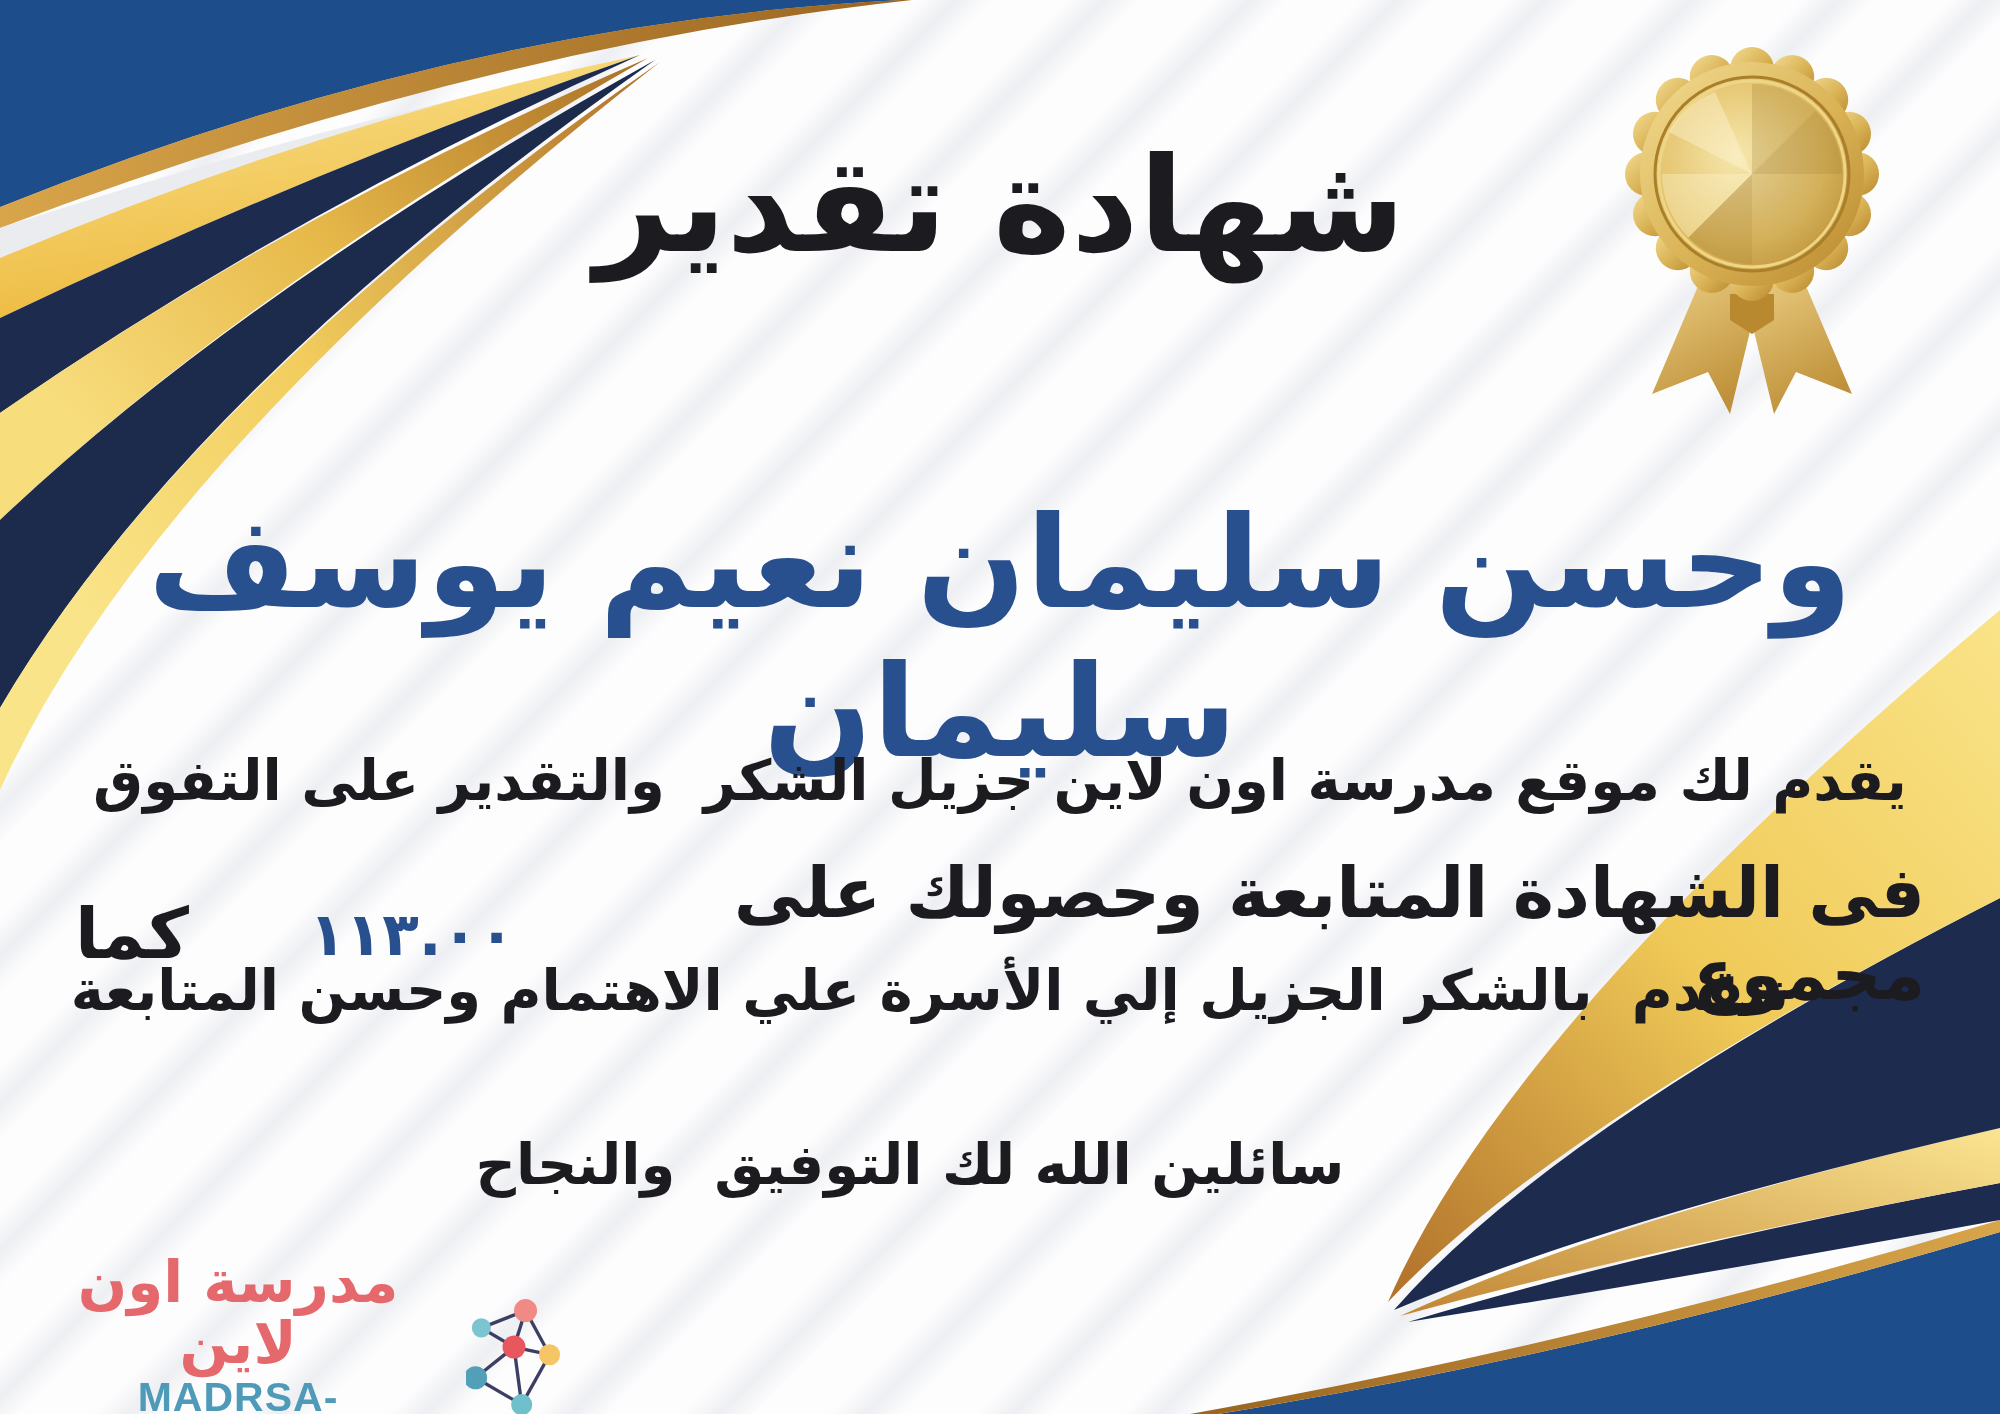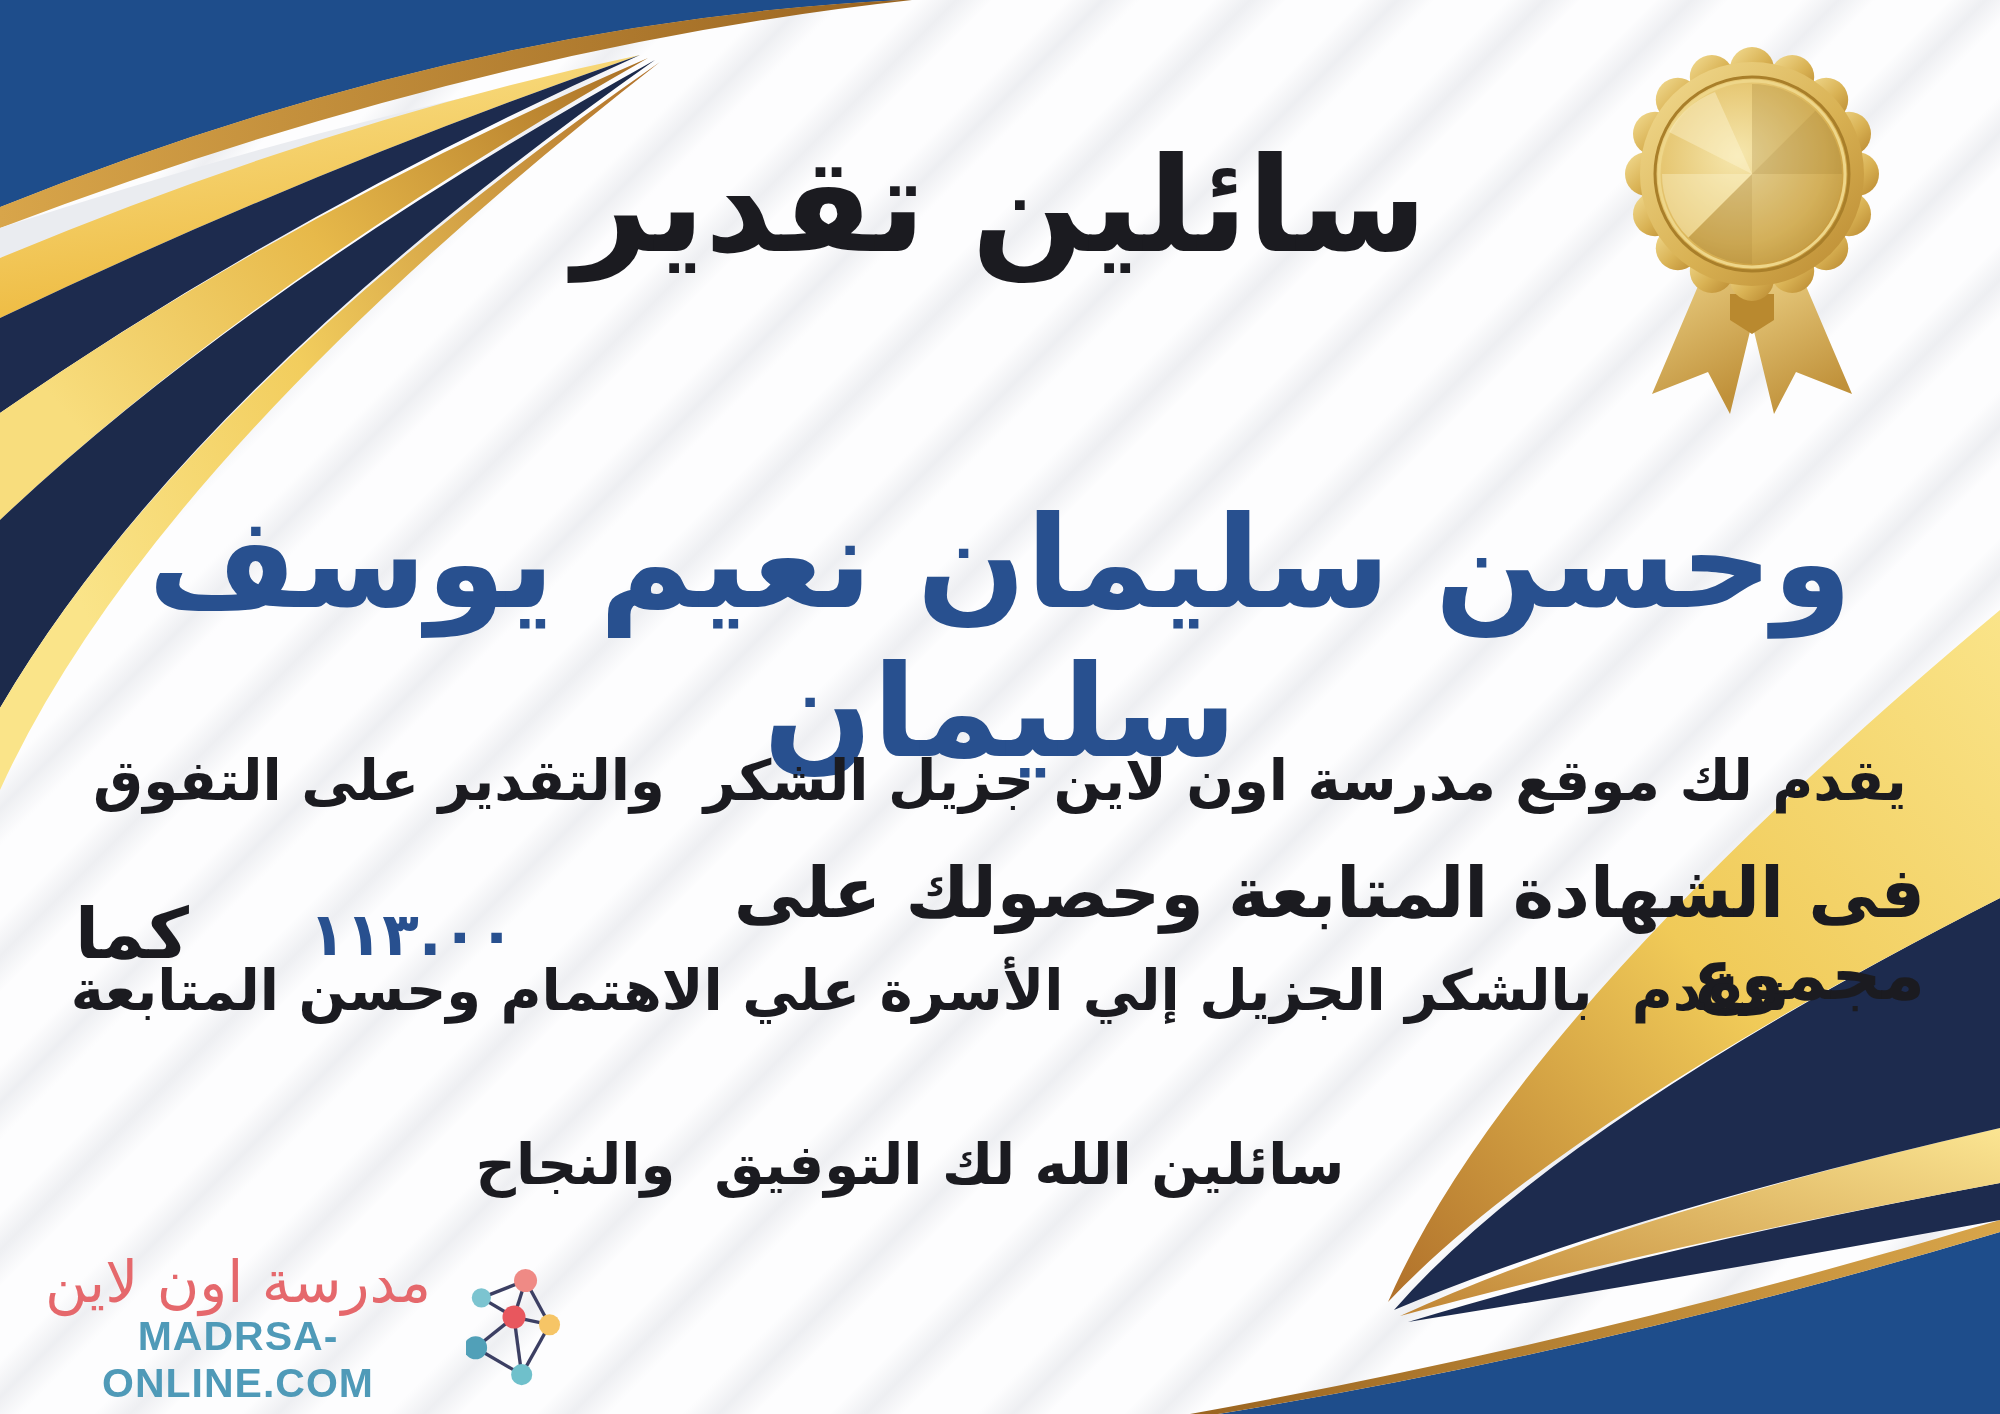--- a/index.html
+++ b/index.html
@@ -45,21 +45,21 @@
     margin-left:120px;direction:ltr;
   }
   #line3{top:958px;transform:translateX(-70px);}
   #closing-line{top:1132px;transform:translateX(-90px);}
   
   #logo{
     left:20px;top:1252px;display:flex;align-items:center;gap:10px;
   }
   #logo-text{width:436px;text-align:center;}
   #logo-arabic{
-    font-size:58px;font-weight:normal;color:#e5686c;direction:rtl;line-height:1.05;
+    font-size:58px;font-weight:bold;color:#e5686c;direction:rtl;line-height:1.05;
   }
   #logo-latin{
     font-family:"Liberation Sans","DejaVu Sans",sans-serif;
     font-size:41px;font-weight:bold;color:#4f9ab8;letter-spacing:1px;line-height:1.15;
   }
 </style>
 </head>
 <body>
 
 <div id="stage">
@@ -171,21 +171,21 @@
     <g>
       <path d="M140,132 L230,132 A90,90 0 0,0 203.6,68.4 Z" fill="rgba(130,88,18,0.28)"></path>
       <path d="M140,132 L140,222 A90,90 0 0,0 230,132 Z" fill="rgba(130,88,18,0.16)"></path>
       <path d="M140,132 L76.4,195.6 A90,90 0 0,0 140,222 Z" fill="rgba(130,88,18,0.26)"></path>
       <path d="M140,132 L50,132 A90,90 0 0,0 76.4,195.6 Z" fill="rgba(255,248,215,0.35)"></path>
       <path d="M140,132 L103,50 A90,90 0 0,0 57,90 Z" fill="rgba(255,248,215,0.4)"></path>
       <path d="M140,132 L203.6,68.4 A90,90 0 0,0 140,42 Z" fill="rgba(130,88,18,0.18)"></path>
     </g>
   </svg>
 
-  <div id="title" class="abs arabic">سائلين تقدير</div>
+  <div id="title" class="abs arabic">شهادة تقدير</div>
 
   <div id="recipient-name" class="abs arabic">وحسن سليمان نعيم يوسف سليمان</div>
 
   <div id="line1" class="abs arabic bodyline">يقدم لك موقع مدرسة اون لاين جزيل الشكر  والتقدير على التفوق</div>
 
   <div id="line2" class="abs">
     <span class="arabic">فى الشهادة المتابعة وحصولك على مجموع</span>
     <span id="score">١١٣.٠٠</span>
     <span class="arabic">كما</span>
   </div>

